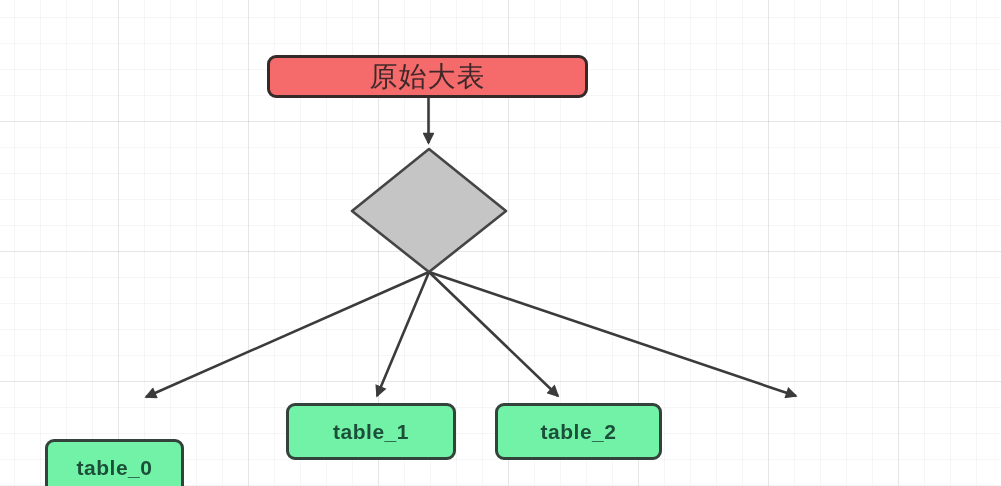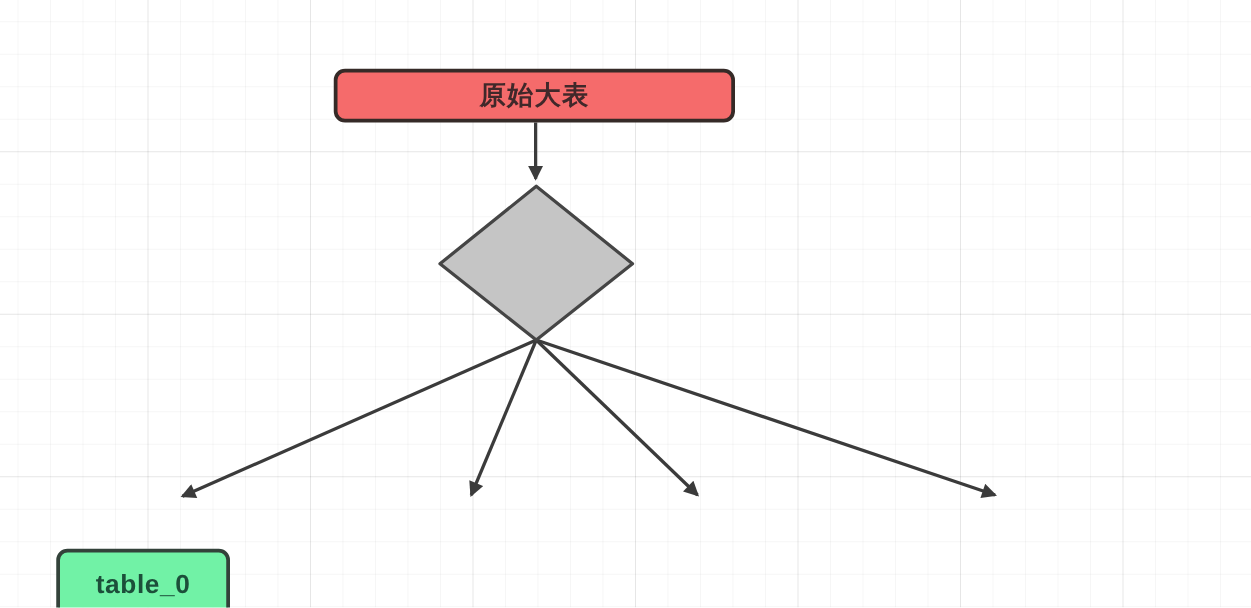--- a/index.html
+++ b/index.html
@@ -37,22 +37,22 @@
     justify-content: center;
     border-radius: 9px;
     border: 3px solid #37312e;
   }
   .node span { display: block; line-height: 1; }
   .source-node {
     left: 267px; top: 55px; width: 321px; height: 43px;
     background: #f56b6b;
     border-color: #352a27;
     color: #40282a;
-    font-size: 21px;
-    font-weight: 700;
+    font-size: 28px;
+    font-weight: 400;
     letter-spacing: 1px;
   }
   .shard-node {
     top: 403px; height: 57px;
     background: #71f2a6;
     border-color: #33423a;
     color: #1c4f3a;
     font-size: 21px;
     font-weight: 700;
     letter-spacing: 0.5px;
@@ -105,14 +105,20 @@
   </svg>
 
   <div class="node source-node">
     <span>原始大表</span>
   </div>
 
 
   <div class="node shard-node shard-0">
     <span>table_0</span>
   </div>
+  <div class="node shard-node shard-1">
+    <span>table_1</span>
+  </div>
+  <div class="node shard-node shard-2">
+    <span>table_2</span>
+  </div>
 
 </div>
 
 </body></html>

